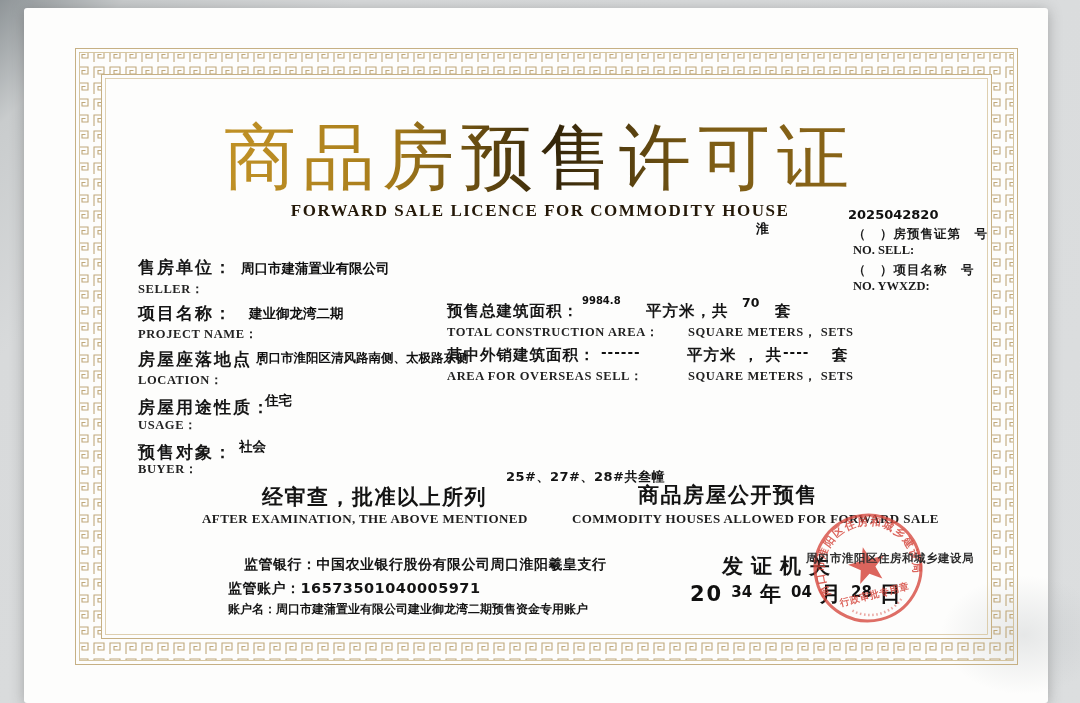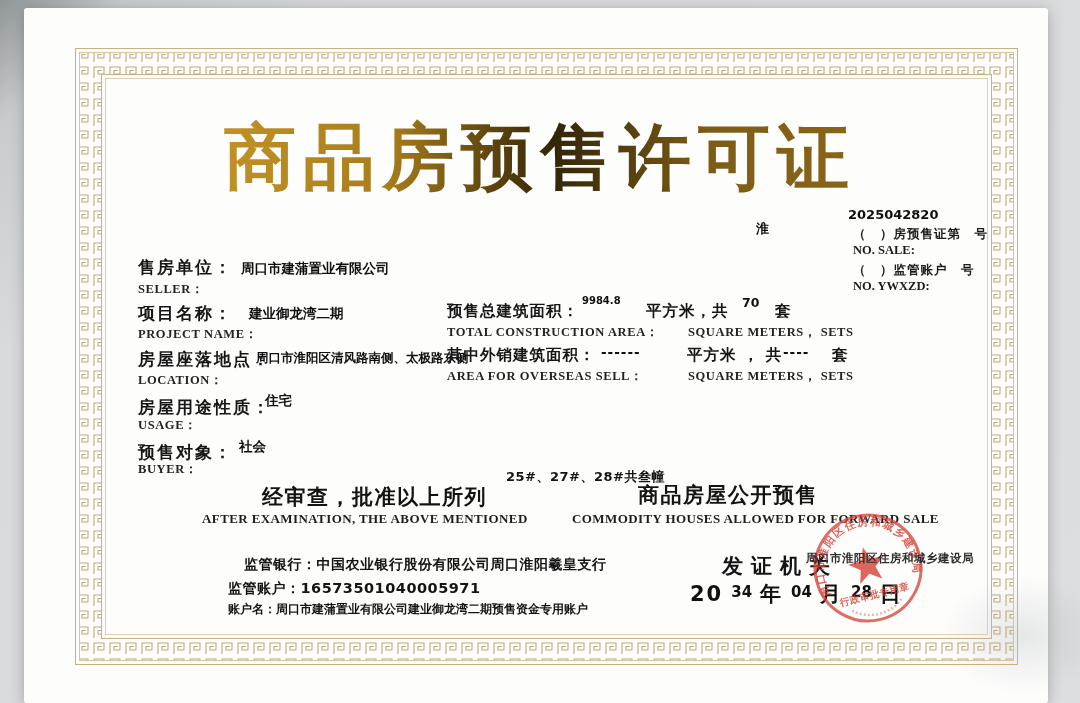--- a/index.html
+++ b/index.html
@@ -18,21 +18,21 @@
   .smudge {
     position:absolute; left:940px; top:575px; width:140px; height:120px;
     background: radial-gradient(ellipse at 60% 50%, rgba(170,175,178,.28) 0%, rgba(170,175,178,.10) 45%, rgba(170,175,178,0) 70%);
   }
   .frame { position:absolute; left:75px; top:48px; }
 
   .abs { position:absolute; white-space:nowrap; }
 
   .title-cn {
     left:50%; top:110px; transform:translateX(-50%);
-    font-size:72px; font-weight:bold; letter-spacing:7px;
+    font-size:72px; font-weight:normal; letter-spacing:7px;
     background: linear-gradient(92deg, #c09126 0%, #a87d1b 26%, #332509 52%, #7c5c15 76%, #8a6518 100%);
     -webkit-background-clip:text; background-clip:text; color:transparent;
   }
   .title-en {
     left:50%; top:201px; transform:translateX(-50%);
     font-family:"Liberation Serif", serif; font-weight:bold;
     font-size:17px; letter-spacing:1.5px; color:#241808;
   }
 
   .cn-label { font-weight:bold; font-size:17px; letter-spacing:2px; color:#161616; }
@@ -74,26 +74,27 @@
     <rect x="4.5" y="4.5" width="934" height="608" fill="none" stroke="#cdb88b" stroke-width="0.8"></rect>
     <rect x="5" y="5" width="933" height="21" fill="url(#meander)"></rect>
     <rect x="5" y="591" width="933" height="21" fill="url(#meander)"></rect>
     <rect x="5" y="26" width="21" height="565" fill="url(#meander)"></rect>
     <rect x="917" y="26" width="21" height="565" fill="url(#meander)"></rect>
     <rect x="26.5" y="26.5" width="890" height="564" fill="none" stroke="#c6b084" stroke-width="1"></rect>
     <rect x="30.5" y="30.5" width="882" height="556" fill="none" stroke="#d6c49c" stroke-width="0.8"></rect>
   </svg>
 
   <div class="abs title-cn">商品房预售许可证</div>
+  <div class="abs title-en">FORWARD SALE LICENCE FOR COMMODITY HOUSE</div>
 
   <div class="abs value" style="left:848px; top:207px; font-size:13px;">2025042820</div>
   <div class="abs value" style="left:756px; top:220px; font-size:13px;">淮</div>
   <div class="abs lic" style="left:853px; top:226px;">（　）房预售证第　号</div>
-  <div class="abs lic-en" style="left:853px; top:243px;">NO. SALE:</div>
-  <div class="abs lic" style="left:853px; top:262px;">（　）监管账户　号</div>
+  <div class="abs lic-en" style="left:853px; top:243px;">NO. SELL:</div>
+  <div class="abs lic" style="left:853px; top:262px;">（　）项目名称　号</div>
   <div class="abs lic-en" style="left:853px; top:279px;">NO. YWXZD:</div>
 
   <div class="abs cn-label" style="left:138px; top:256px;">售房单位：</div>
   <div class="abs value" style="left:241px; top:260px;">周口市建蒲置业有限公司</div>
   <div class="abs en-label" style="left:138px; top:281px;">SELLER：</div>
 
   <div class="abs cn-label" style="left:138px; top:302px;">项目名称：</div>
   <div class="abs value" style="left:249px; top:305px;">建业御龙湾二期</div>
   <div class="abs en-label" style="left:138px; top:326px;">PROJECT  NAME：</div>
 

